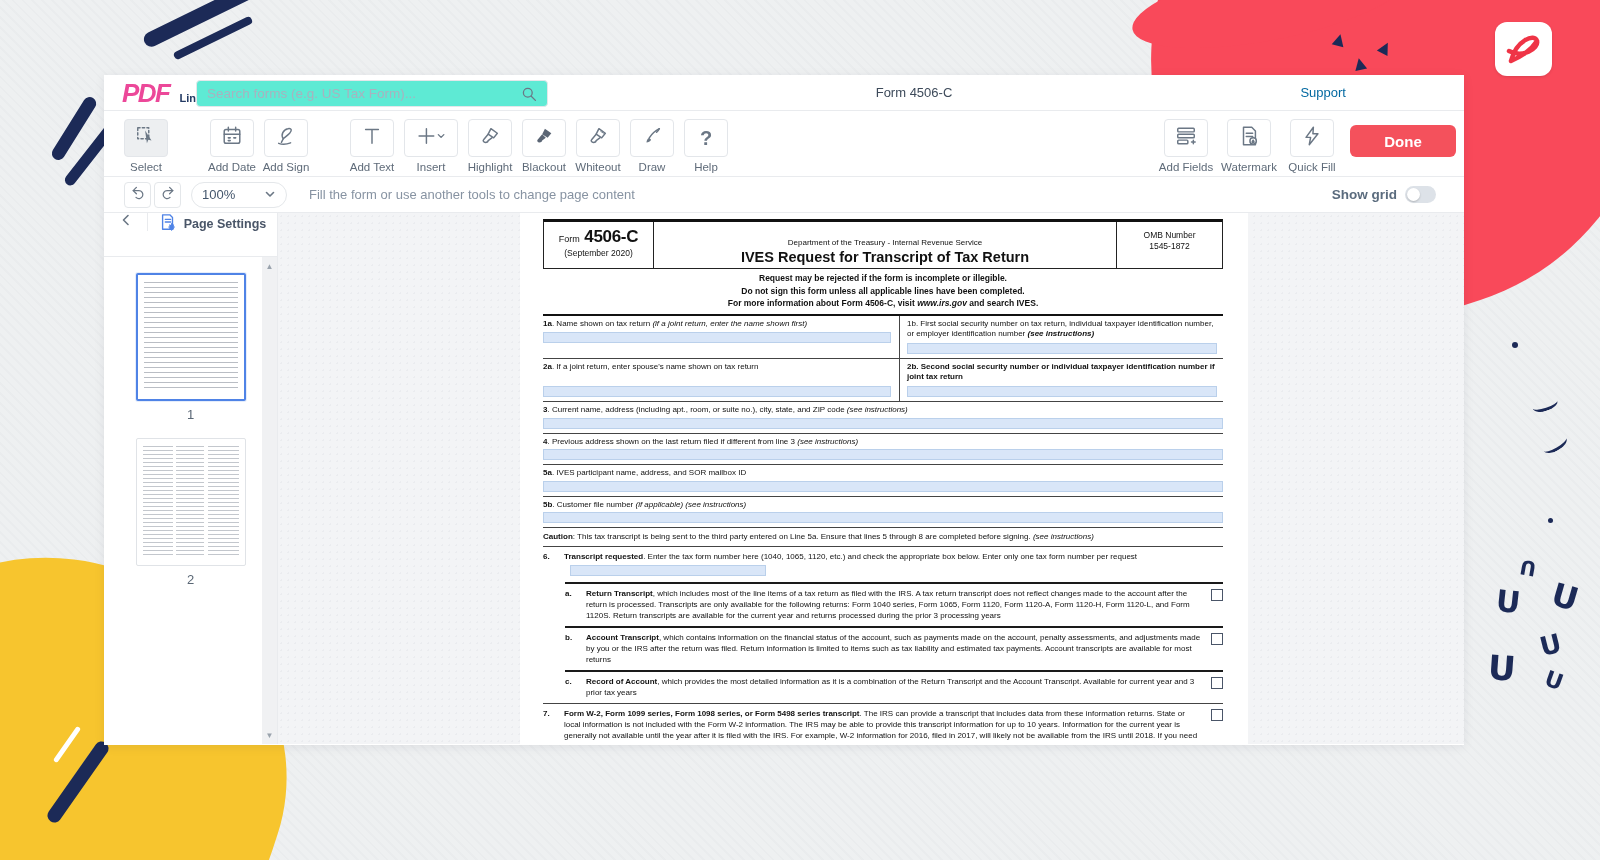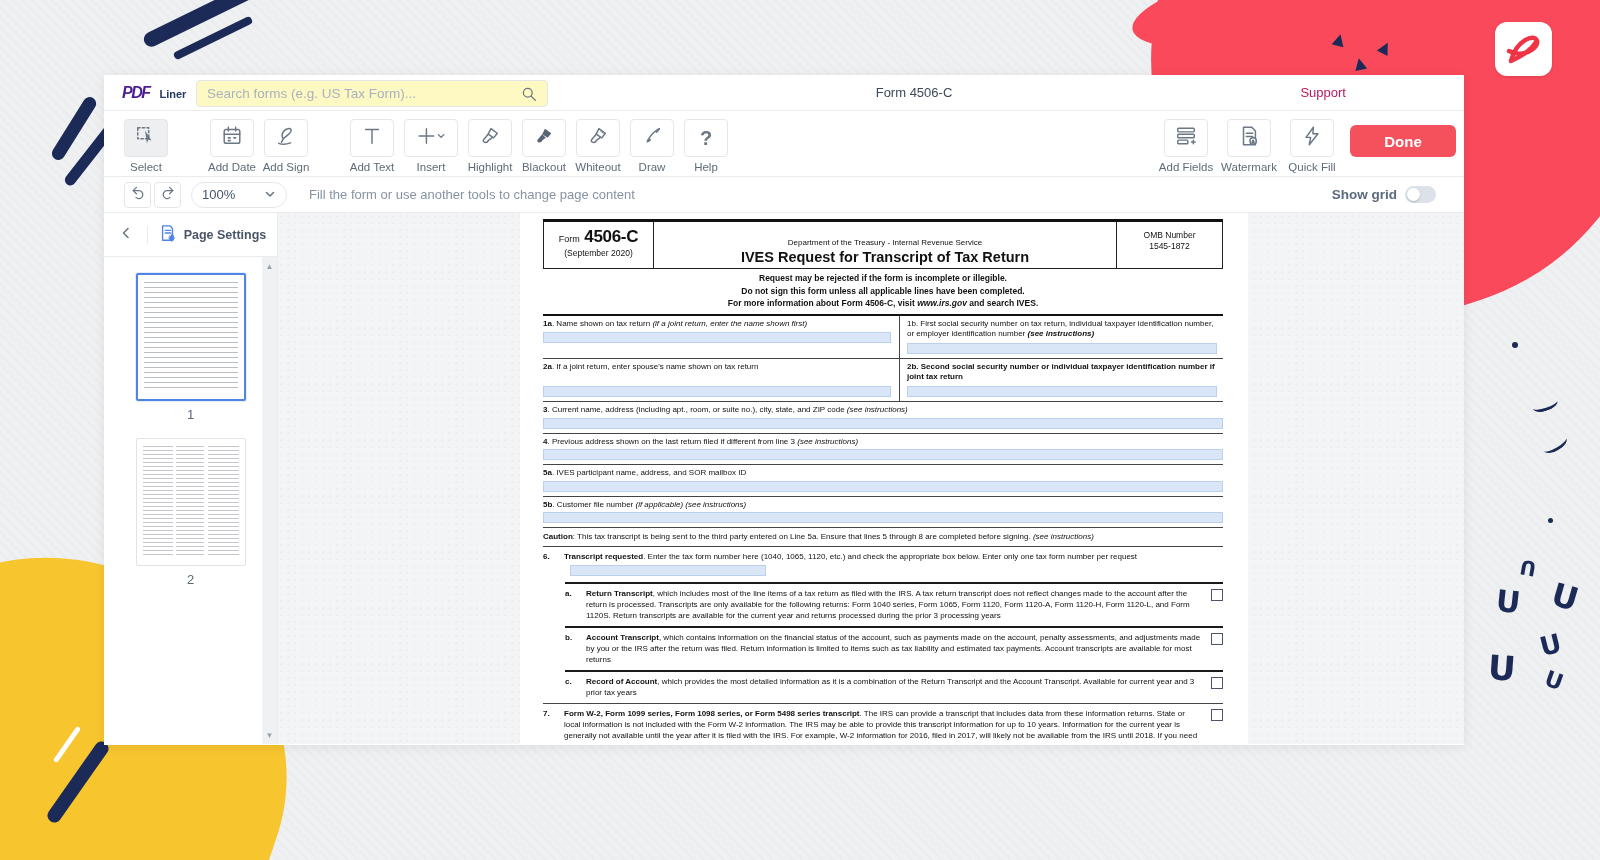--- a/index.html
+++ b/index.html
@@ -32,32 +32,32 @@
   .navy-arc { width:26px; height:13px; border-bottom:3px solid #1c2a57; border-radius:50%; }
 
   
   .panel { position:absolute; left:104px; top:75px; width:1360px; height:670px;
     background:#fff; z-index:5; box-shadow:0 2px 10px rgba(20,30,50,.08); }
 
   
   .app-header { position:relative; height:36px; border-bottom:1px solid #e9ebee;
     display:flex; align-items:center; }
   .logo { display:flex; align-items:baseline; margin-left:18px; cursor:pointer; }
-  .logo-pdf { font-size:16px; font-weight:800; color:#4c1d95; letter-spacing:-1.5px;
+  .logo-pdf { font-size:26px; font-weight:800; color:#ec4899; letter-spacing:-1.5px;
     font-style:italic; line-height:1; }
   .logo-liner { font-size:11px; font-weight:bold; color:#233a63; margin-left:10px; }
   .searchbox { position:absolute; left:92px; top:5px; width:352px; height:27px;
-    border:1px solid #e4e7ea; border-radius:4px; display:flex; align-items:center; background:#fef9c3; }
+    border:1px solid #e4e7ea; border-radius:4px; display:flex; align-items:center; background:#5eead4; }
   .searchbox input { flex:1; border:none; outline:none; font-size:13.5px; color:#44566c;
     padding:0 10px; font-family:"Liberation Sans", sans-serif; background:transparent; }
   .searchbox input::placeholder { color:#a8b2bf; }
   .search-ic { margin-right:10px; display:flex; }
   .doc-title { position:absolute; left:690px; width:240px; text-align:center;
     font-size:13px; color:#3d4a5a; }
-  .support { position:absolute; right:118px; font-size:13px; color:#be185d; cursor:pointer; }
+  .support { position:absolute; right:118px; font-size:13px; color:#0369a1; cursor:pointer; }
 
   
   .toolbar { position:relative; height:66px; border-bottom:1px solid #e9ebee;
     display:flex; align-items:flex-start; padding:8px 0 0 20px; }
   .tbtn { display:flex; flex-direction:column; align-items:center; width:44px; cursor:pointer; }
   .tbtn .box { width:44px; height:38px; border:1px solid #e3e6ea; border-radius:4px;
     display:flex; align-items:center; justify-content:center; background:#fff; }
   .tbtn.active .box { background:#edeff1; }
   .tbtn .lbl { font-size:11.5px; color:#5f6b79; margin-top:4px; white-space:nowrap; }
   .tb-gap { width:42px; }
@@ -84,21 +84,21 @@
   .gridlbl { font-size:13.5px; font-weight:bold; color:#5a6b7d; }
   .toggle { width:31px; height:17px; background:#dde2e8; border-radius:9px; position:relative; cursor:pointer; }
   .toggle .knob { position:absolute; left:2px; top:2px; width:13px; height:13px;
     background:#fff; border-radius:50%; box-shadow:0 1px 2px rgba(0,0,0,.2); }
 
   
   .content { position:relative; height:531px; display:flex; }
 
   
   .sidebar { width:174px; background:#fff; border-right:1px solid #e9ebee; position:relative; }
-  .sb-head { height:44px; border-bottom:1px solid #e9ebee; display:flex; align-items:center; }
+  .sb-head { height:44px; border-bottom:1px solid #e9ebee; display:flex; align-items:flex-start; }
   .sb-back { width:44px; border-right:1px solid #e9ebee; display:flex; align-items:center;
     justify-content:center; cursor:pointer; }
   .sb-title { flex:1; display:flex; align-items:center; justify-content:center; gap:7px;
     font-size:12.5px; font-weight:bold; color:#4a5668; cursor:pointer; }
   .thumb { width:110px; margin:16px auto 0; cursor:pointer; }
   .thumb .tbox { width:110px; height:128px; background:#fff; border:1px solid #e0e3e7;
     border-radius:2px; padding:7px 6px; }
   .thumb.selected .tbox { border:2px solid #4f83e6; box-shadow:0 0 0 1px rgba(79,131,230,.15); }
   .t-lines { width:100%; height:100%;
     background:repeating-linear-gradient(to bottom, #b9bdc4 0 1px, transparent 1px 5px); }

